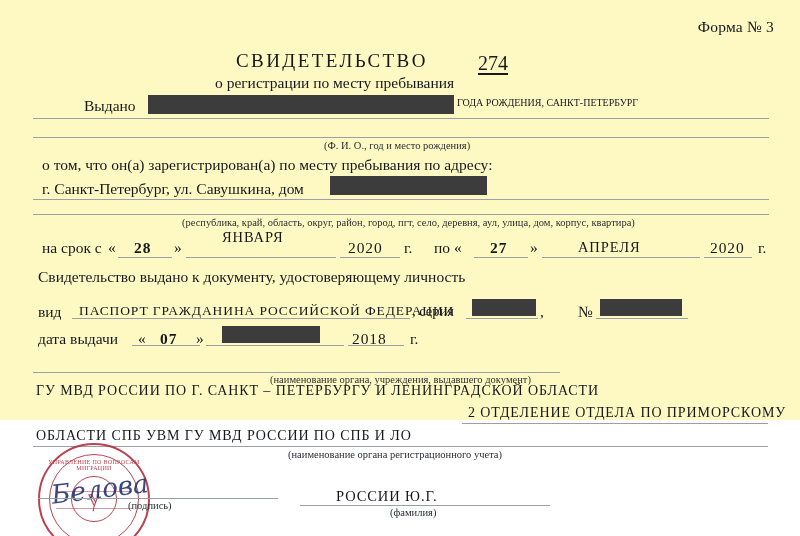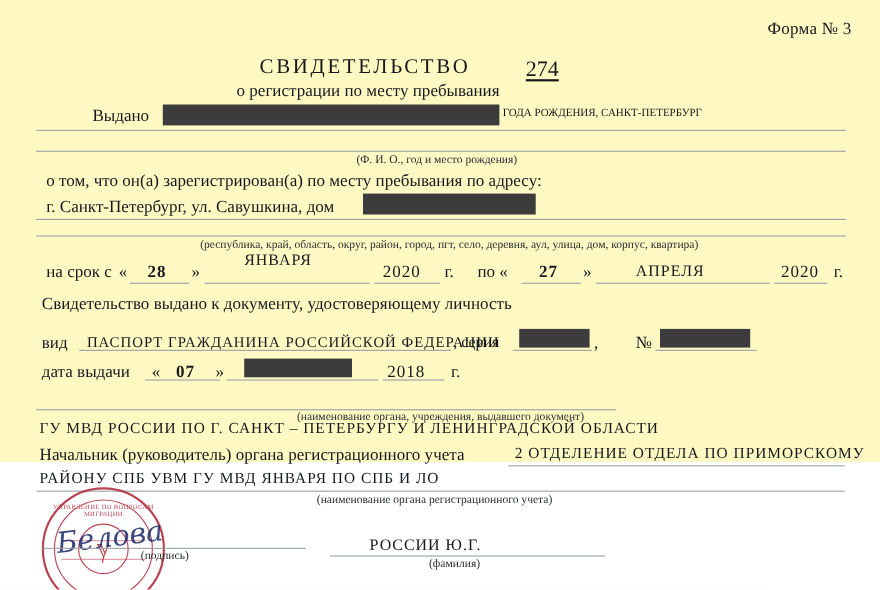--- a/index.html
+++ b/index.html
@@ -229,24 +229,23 @@
   <div class="txt spaced" style="top:330px; left:352px;">2018</div>
   <div class="txt" style="top:330px; left:410px;">г.</div>
   <div class="rule" style="left:132px; top:345px; width:68px;"></div>
   <div class="rule" style="left:206px; top:345px; width:138px;"></div>
   <div class="rule" style="left:348px; top:345px; width:56px;"></div>
 
   <div class="txt spaced" style="top:355px; left:36px; font-size:14px;margin-top:28px;">ГУ  МВД  РОССИИ  ПО  Г. САНКТ – ПЕТЕРБУРГУ  И  ЛЕНИНГРАДСКОЙ ОБЛАСТИ</div>
   <div class="rule" style="left:33px; top:372px; width:527px;"></div>
   <div class="txt-sm" style="top:374px; left:270px;">(наименование органа, учреждения, выдавшего документ)</div>
 
-  <div class="txt" style="top:405px; left:36px;">Начальник (руководитель) органа регистрационного учета</div>
   <div class="txt spaced" style="top:405px; left:468px; font-size:14px;">2 ОТДЕЛЕНИЕ ОТДЕЛА  ПО ПРИМОРСКОМУ</div>
   <div class="rule" style="left:462px; top:423px; width:306px;"></div>
-  <div class="txt spaced" style="top:428px; left:36px; font-size:14px;">РАЙОНУ СПБ УВМ  ГУ  МВД  ЯНВАРЯ  ПО СПБ  И  ЛО</div>
+  <div class="txt spaced" style="top:428px; left:36px; font-size:14px;">ОБЛАСТИ СПБ УВМ  ГУ  МВД  РОССИИ  ПО СПБ  И  ЛО</div>
   <div class="rule" style="left:33px; top:446px; width:735px;"></div>
   <div class="txt-sm" style="top:449px; left:288px;">(наименование органа регистрационного учета)</div>
 
   <div class="stamp">
     <div class="stamp-inner"></div>
     <div class="stamp-text-top">УПРАВЛЕНИЕ ПО ВОПРОСАМ МИГРАЦИИ</div>
     <div class="stamp-band"></div>
     <div class="stamp-core"></div>
     <div class="stamp-eagle">ℽ</div>
 

